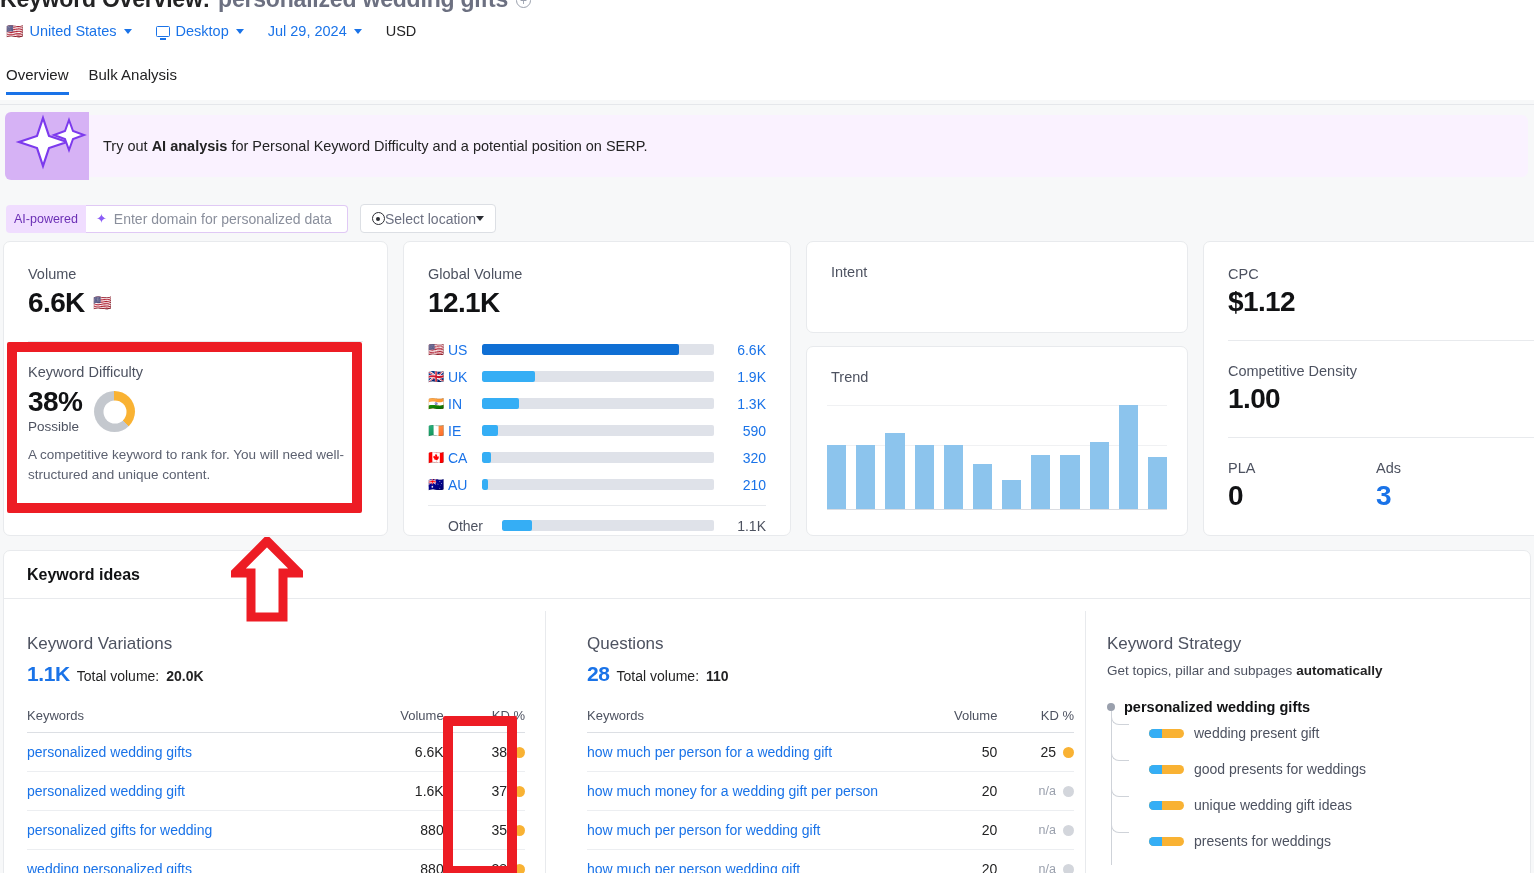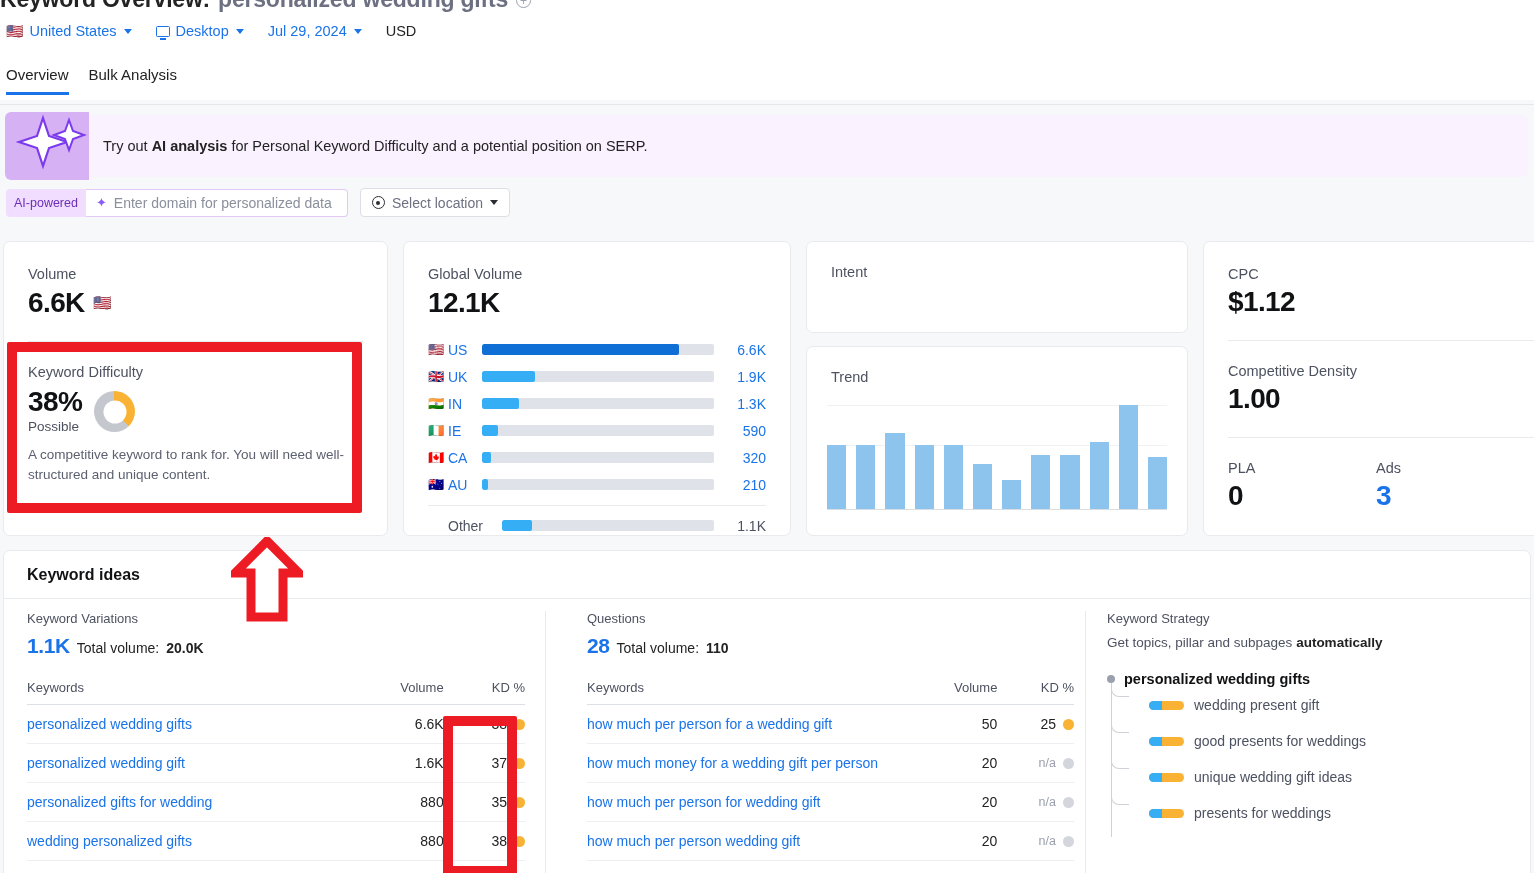--- a/index.html
+++ b/index.html
@@ -40,29 +40,29 @@
   
   .ai-banner { position:absolute; left:6px; top:115px; width:1522px; height:62px;
      background:#faf2ff; border-radius:6px; display:flex; align-items:center; }
   .ai-banner .spark-wrap { position:absolute; left:-1px; top:-3px; width:84px; height:68px;
      background:#d6b2f5; border-radius:6px 0 0 6px; overflow:visible; }
   .spark-svg { position:absolute; left:4px; top:2px; }
   .ai-text { margin-left:97px; font-size:14.5px; color:#232324; }
   .ai-text b { font-weight:700; }
 
   
-  .filter-row { position:absolute; left:6px; top:188px; display:flex; align-items:center; }
+  .filter-row { position:absolute; left:6px; top:204px; display:flex; align-items:center; }
   .ai-pill { background:#f0ddff; color:#6b2fb5; font-size:12.5px; padding:5px 8px;
      border-radius:4px 0 0 4px; height:28px; display:flex; align-items:center; }
   .domain-input { height:28px; width:262px; border:1px solid #e0c9f5; border-left:none;
      background:#fff; border-radius:0 4px 4px 0; display:flex; align-items:center; gap:7px;
      padding:0 10px; font-size:14px; color:#8a8f9c; cursor:text; }
   .sparkle-small { color:#8b5cf6; font-size:13px; }
   .loc-select { margin-left:12px; height:29px; border:1px solid #dcdfe4; border-radius:4px;
-     background:#fff; display:flex; align-items:center; gap:7px; padding:0 11px;
+     background:#fff; display:flex; align-items:center; padding:0 11px;
      font-size:14px; color:#6c7081; cursor:pointer; }
   .pin { width:13px; height:13px; border:1.6px solid #2b2d33; border-radius:50% 50% 50% 50%;
      position:relative; }
   .pin::after { content:""; position:absolute; left:50%; top:50%; width:4px; height:4px;
      background:#2b2d33; border-radius:50%; transform:translate(-50%,-50%); }
   .caret-g { width:0; height:0; border-left:4.5px solid transparent; border-right:4.5px solid transparent;
      border-top:5.5px solid #2b2d33; }
 
   .top-actions { position:absolute; right:0px; top:196px; display:flex; gap:10px; }
   .btn { height:29px; background:#eeeff2; border:1px solid #e2e4e8; border-radius:4px;
@@ -121,21 +121,21 @@
      background:#fff; border:1px solid #e8eaed; border-radius:7px; }
   .ideas-title { position:absolute; left:23px; top:15px; font-size:16px; font-weight:700; color:#111214; }
   .ideas-rule { position:absolute; left:0; right:0; top:47px; height:1px; background:#e8eaed; }
 
   .col { position:absolute; top:60px; }
   #col-variations { left:23px; width:498px; }
   #col-questions { left:583px; width:487px; }
   #col-strategy { left:1103px; width:420px; }
   .col-sep { position:absolute; top:60px; width:1px; background:#e8eaed; height:270px; }
 
-  .col-title { font-size:13px; color:#4d5260; }
+  .col-title { font-size:17px; color:#4d5260;margin-top:23px; }
   .col-stat { margin-top:8px; font-size:14px; color:#232324; display:flex; align-items:baseline; gap:7px; }
   .col-stat .big { font-size:21px; font-weight:700; color:#1a73e8; letter-spacing:-0.4px; }
   .col-stat b { font-weight:700; }
 
   table.kw { width:100%; border-collapse:collapse; margin-top:22px; table-layout:fixed; }
   table.kw th { font-size:13px; font-weight:400; color:#4d5260; text-align:right;
      padding:0 0 9px 0; border-bottom:1px solid #dcdfe4; }
   table.kw th.kw-name { text-align:left; }
   table.kw td { font-size:14px; padding:11px 0; border-bottom:1px solid #eceef1; text-align:right; }
   table.kw td.kw-name { text-align:left; color:#1a73e8; cursor:pointer; }

